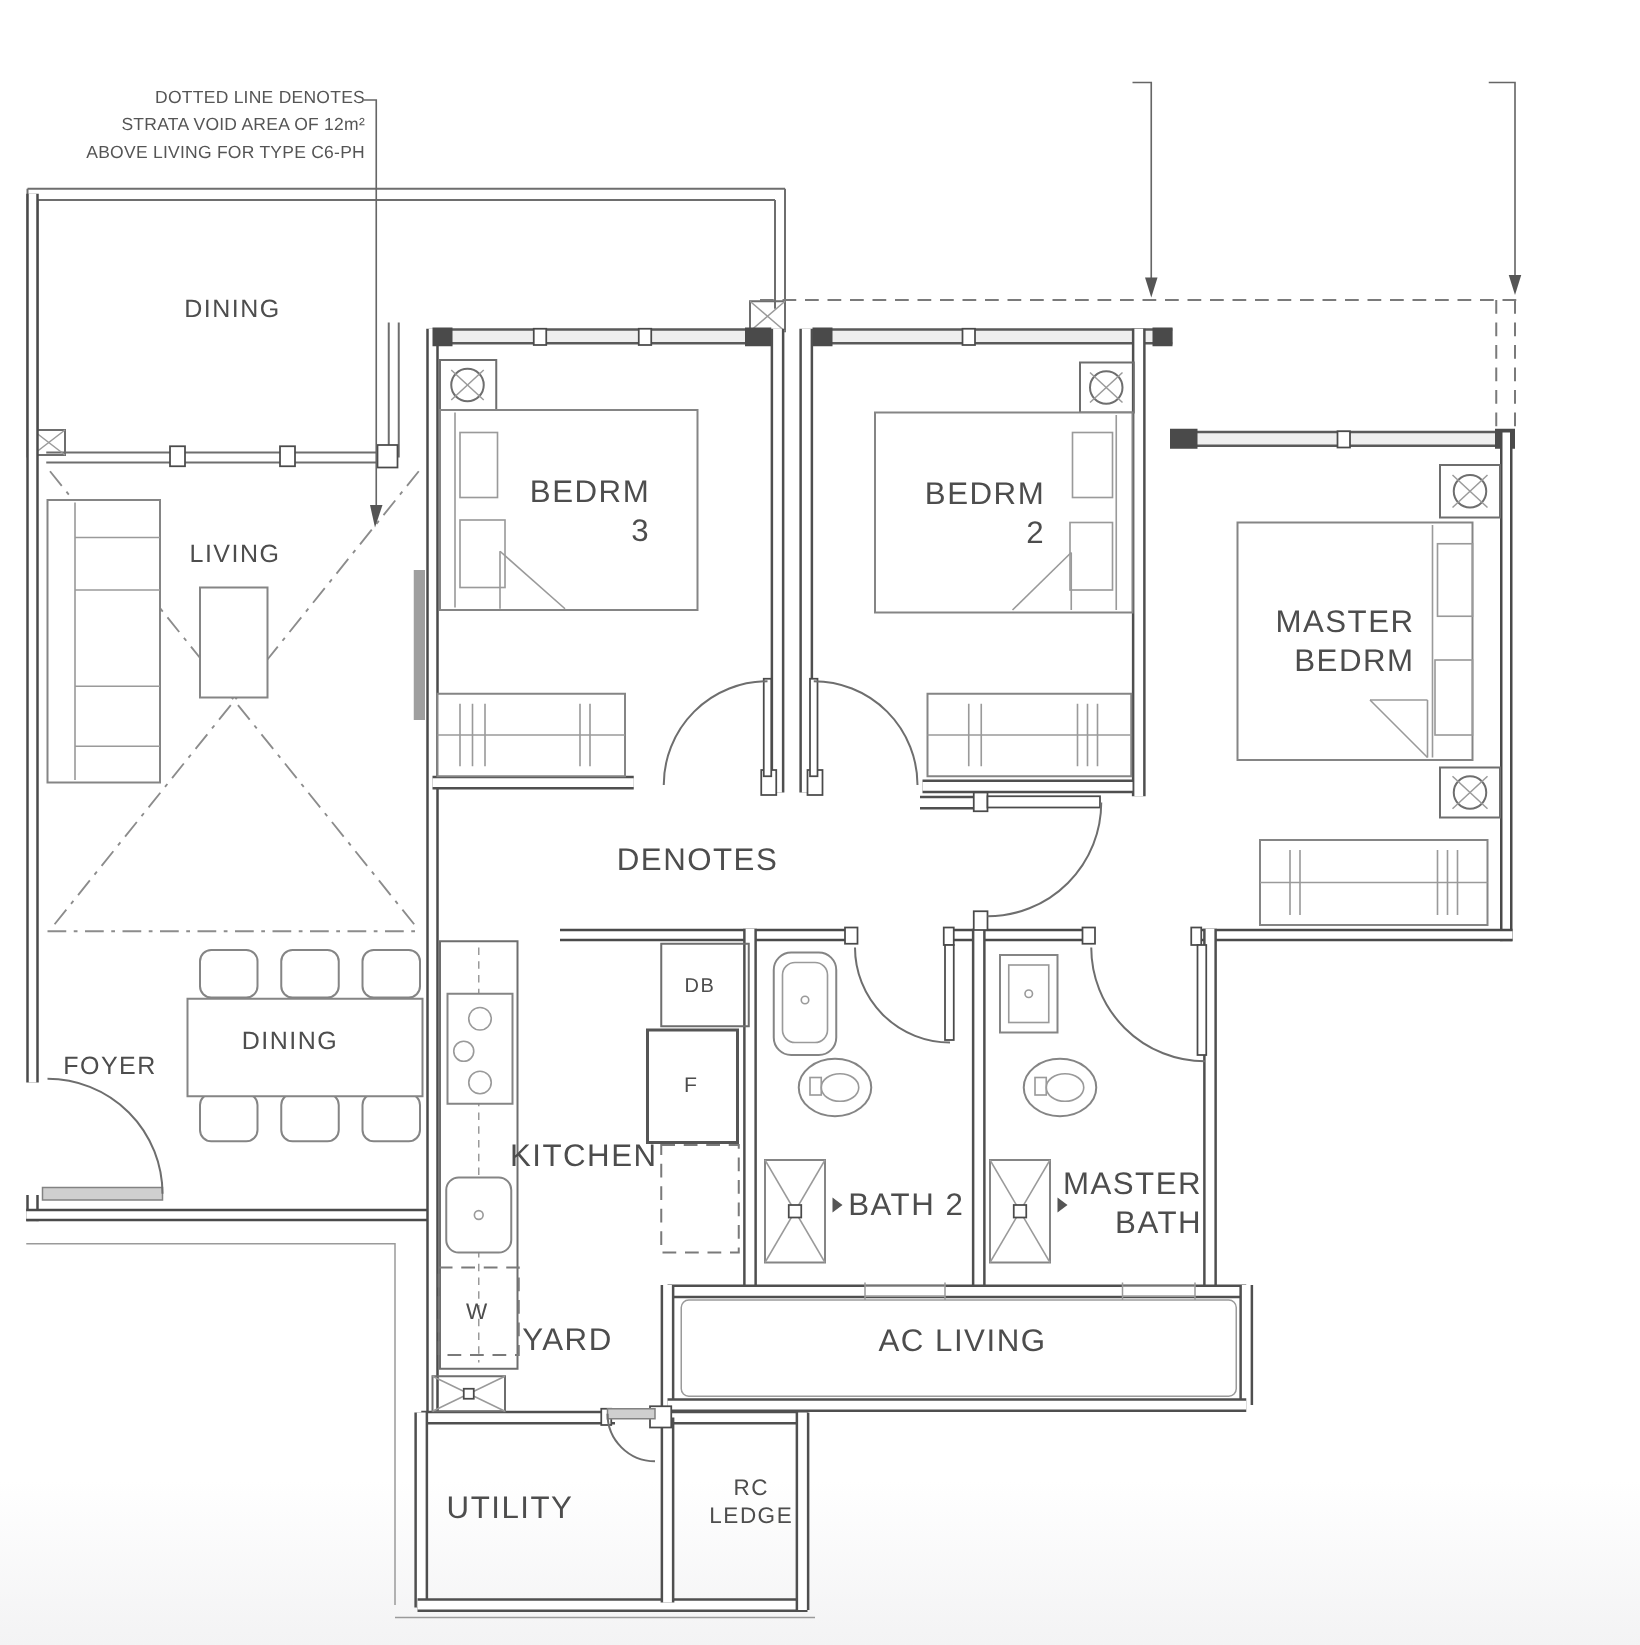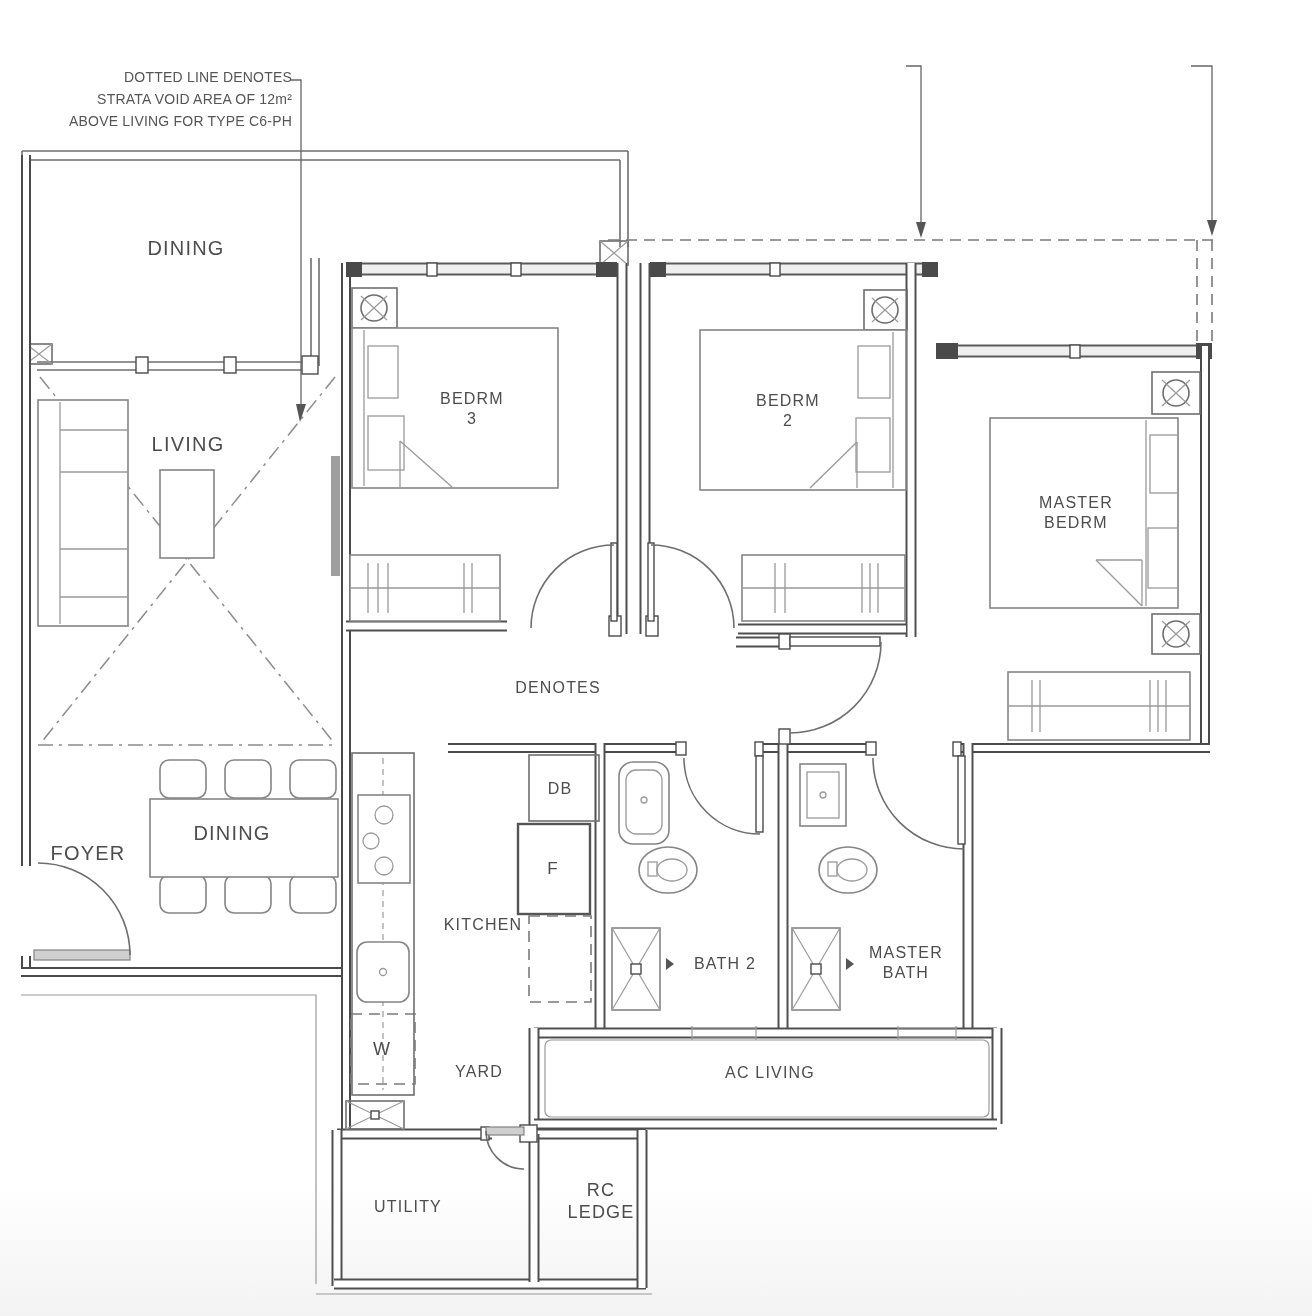--- a/index.html
+++ b/index.html
@@ -21,21 +21,21 @@
   .dash{stroke:#7a7a7a;stroke-width:1.6;fill:none;stroke-dasharray:11 7;}
   .dashdot{stroke:#8c8c8c;stroke-width:1.5;fill:none;stroke-dasharray:15 6 3 6;}
   .leader{stroke:#666;stroke-width:1.3;fill:none;}
   .pier{fill:#4a4a4a;stroke:none;}
   .jamb{fill:#fff;stroke:#4a4a4a;stroke-width:1.4;}
   .leaf{fill:#cfcfcf;stroke:#828282;stroke-width:1.2;}
   .arrow{fill:#555;stroke:none;}
   
   .lbl{position:absolute;transform:translate(-50%,-50%);color:#4d4d4d;
        letter-spacing:1.2px;white-space:pre-line;text-align:center;line-height:1.22;}
-  .s20{font-size:20px;} .s19{font-size:16px;} .s18{font-size:18px;}
+  .s20{font-size:20px;} .s19{font-size:25px;text-align:right;} .s18{font-size:18px;}
   .s17{font-size:17px;} .s16{font-size:16px;text-align:center;}
   .anno{position:absolute;transform:translateX(-100%);color:#555;
         font-size:14px;line-height:20.6px;text-align:right;white-space:pre-line;
         letter-spacing:0.2px;}
 </style>
 </head>
 <body>
 
 <div id="stage">
 
@@ -374,22 +374,22 @@
 <div class="lbl s20" style="left:188px;top:444px">LIVING</div>
 <div class="lbl s19" style="left:472px;top:409px">BEDRM
 3</div>
 <div class="lbl s19" style="left:788px;top:411px">BEDRM
 2</div>
 <div class="lbl s19" style="left:1076px;top:513px">MASTER
 BEDRM</div>
 <div class="lbl s19" style="left:558px;top:688px">DENOTES</div>
 <div class="lbl s20" style="left:88px;top:853px">FOYER</div>
 <div class="lbl s20" style="left:232px;top:833px">DINING</div>
-<div class="lbl s19" style="left:483px;top:925px">KITCHEN</div>
-<div class="lbl s19" style="left:479px;top:1072px">YARD</div>
+<div class="lbl s19" style="left:467px;top:925px">KITCHEN</div>
+<div class="lbl s19" style="left:454px;top:1072px">YARD</div>
 <div class="lbl s19" style="left:725px;top:964px">BATH 2</div>
 <div class="lbl s19" style="left:906px;top:963px">MASTER
 BATH</div>
 <div class="lbl s19" style="left:770px;top:1073px">AC LIVING</div>
 <div class="lbl s19" style="left:408px;top:1207px">UTILITY</div>
 <div class="lbl s18" style="left:601px;top:1202px">RC
 LEDGE</div>
 <div class="lbl s16" style="left:560px;top:789px">DB</div>
 <div class="lbl s17" style="left:553px;top:869px">F</div>
 <div class="lbl s18" style="left:382px;top:1050px">W</div>

